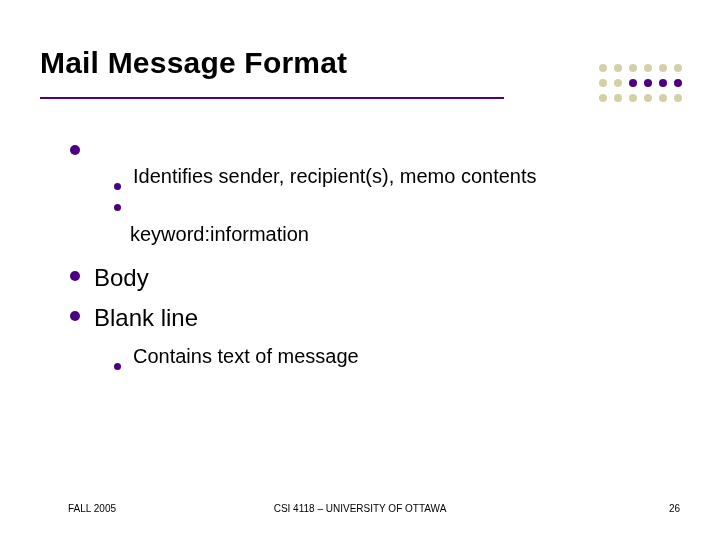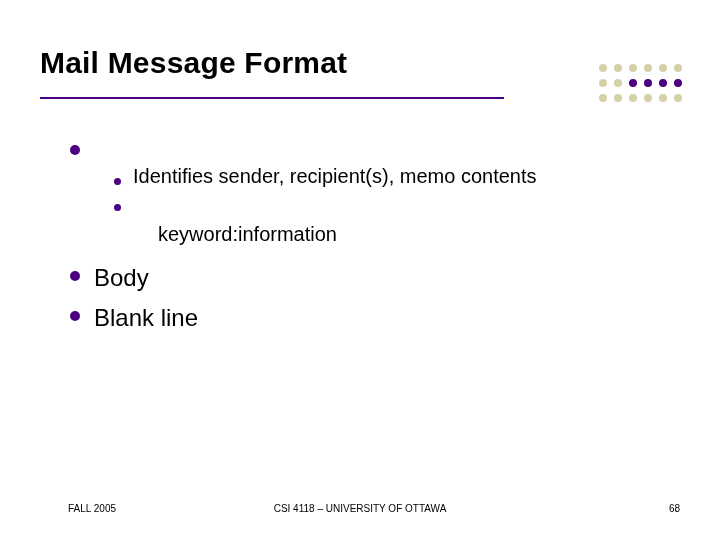--- a/index.html
+++ b/index.html
@@ -9,24 +9,24 @@
   .title { font-size: 30px; font-weight: bold; color: #000; letter-spacing: 0.2px; }
   .title-underline { position: absolute; left: 40px; top: 97px; width: 464px; height: 2px; background: #4B0082; }
   .dots { position: absolute; right: 38px; top: 64px; }
   .dots-row { display: flex; gap: 7px; margin-bottom: 7px; }
   .dot { width: 8px; height: 8px; border-radius: 50%; }
   .content { position: absolute; left: 70px; top: 136px; width: 600px; }
   .bullet-lvl1 { display: flex; align-items: flex-start; margin-bottom: 8px; }
   .bullet-lvl1 .b { width: 10px; height: 10px; border-radius: 50%; background: #4B0082; margin-top: 9px; margin-right: 14px; flex-shrink: 0; }
   .bullet-lvl1 .t { font-size: 24px; line-height: 1.35; }
   .sublist { margin-left: 44px; margin-top: 6px; margin-bottom: 10px; }
-  .bullet-lvl2 { display: flex; align-items: center; margin-bottom: 4px; }
+  .bullet-lvl2 { display: flex; align-items: flex-end; margin-bottom: 4px; }
   .bullet-lvl2 .b { width: 7px; height: 7px; border-radius: 50%; background: #4B0082; margin-top: 10px; margin-right: 12px; flex-shrink: 0; }
   .bullet-lvl2 .t { font-size: 20px; line-height: 1.35; }
-  .kwinfo { margin-left: 88px; font-size: 20px; line-height: 1.35; margin-bottom: 14px; }
+  .kwinfo { margin-left: 60px; font-size: 20px; line-height: 1.35; margin-bottom: 14px; }
   .footer { position: absolute; left: 40px; right: 40px; bottom: 26px; display: flex; justify-content: space-between; align-items: flex-end; font-size: 10px; color: #000; padding-left: 28px; }
   .footer-left { }
   .footer-center { position: absolute; left: 0; right: 0; text-align: center; }
   .footer-right { position: relative; z-index: 2; }
 </style>
 </head>
 <body>
 <div class="slide">
 
 <div class="title-wrap">
@@ -79,22 +79,28 @@
 
   <div class="bullet-lvl1">
     <span class="b"></span>
     <span class="t">Body</span>
   </div>
 
   <div class="bullet-lvl1">
     <span class="b"></span>
     <span class="t">Blank line</span>
   </div>
+  <div class="sublist">
+    <div class="bullet-lvl2">
+      <span class="b"></span>
+      <span class="t">Contains text of message</span>
+    </div>
+  </div>
 
 </div>
 
 <div class="footer">
   <span class="footer-left">FALL 2005</span>
   <span class="footer-center">CSI 4118 – UNIVERSITY OF OTTAWA</span>
-  <span class="footer-right">68</span>
+  <span class="footer-right">26</span>
 </div>
 
 </div>
 
 </body></html>

